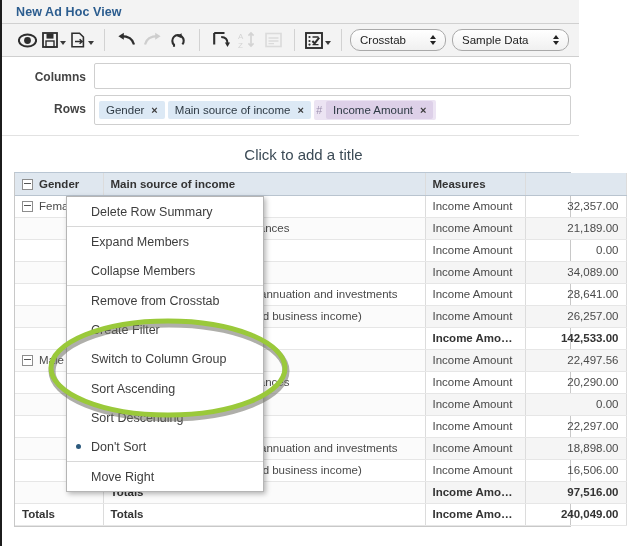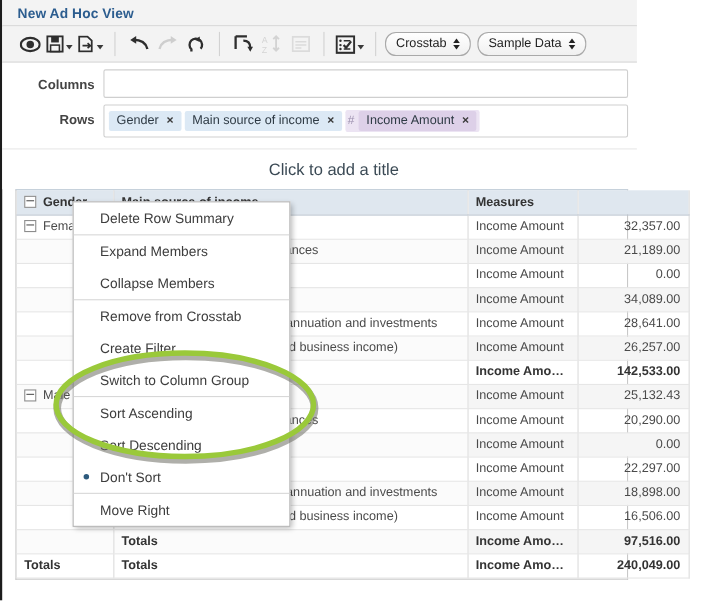--- a/index.html
+++ b/index.html
@@ -23,21 +23,21 @@
   .toolbar{height:33px;background:#f3f3f3;border-bottom:1px solid #cfcfcf;
            display:flex;align-items:center;box-sizing:border-box;padding:0 6px;}
   .tb-group{display:flex;align-items:center;height:100%;padding:0 6px;}
   .tb-sep{width:1px;height:22px;background:#d2d2d2;margin:0 2px;}
   .tb-btn{display:flex;align-items:center;justify-content:center;
           height:24px;min-width:22px;padding:0 2px;cursor:pointer;}
   .tb-btn.disabled{opacity:.35;cursor:default;}
   .caret{width:0;height:0;border-left:3.5px solid transparent;border-right:3.5px solid transparent;
          border-top:4.5px solid #3a3a3a;margin-left:2px;margin-top:6px;}
   .tb-select{
-    display:flex;align-items:center;justify-content:center;gap:6px;
+    display:flex;align-items:center;justify-content:center;gap:24px;
     height:20px;padding:0 9px;border:1px solid #a9a9a9;border-radius:10px;
     background:linear-gradient(#ffffff,#f0f0f0);
     font-size:11.5px;color:#222;cursor:pointer;margin-left:6px;white-space:nowrap;
   }
   .spin{display:inline-flex;flex-direction:column;line-height:0;}
   .spin i{display:block;width:0;height:0;border-left:3px solid transparent;border-right:3px solid transparent;}
   .spin i.up{border-bottom:4px solid #222;margin-bottom:2px;}
   .spin i.dn{border-top:4px solid #222;}
 
   
@@ -77,21 +77,21 @@
   tr.alt td.lbl{background:#fbfbfb;}
   td.bold,td.num.bold{font-weight:bold;color:#333;}
   tr.totalrow td{font-weight:bold;color:#333;}
   tr.grandtotal td{border-top:1px solid #c3c3c3;}
   .exp{display:inline-block;width:9px;height:9px;border:1px solid #8d8d8d;background:#fff;
        position:relative;margin-right:6px;vertical-align:middle;cursor:pointer;}
   .exp:before{content:"";position:absolute;left:1px;right:1px;top:3px;height:1px;background:#555;}
   .indent{padding-left:14px;}
 
   
-  .ctxmenu{position:absolute;left:64px;top:183px;width:196px;background:#fff;
+  .ctxmenu{position:absolute;left:64px;top:196px;width:196px;background:#fff;
            border:1px solid #b5b5b5;box-shadow:2px 2px 5px rgba(0,0,0,.28);z-index:40;}
   .ctxmenu .mi{height:29px;display:flex;align-items:center;padding:0 10px 0 24px;
                font-size:12.5px;color:#3d3d3d;cursor:pointer;position:relative;white-space:nowrap;}
   .ctxmenu .sep{height:1px;background:#d8d8d8;margin:0;}
   .ctxmenu .mi .bullet{position:absolute;left:9px;top:50%;margin-top:-2.5px;
                        width:5px;height:5px;border-radius:50%;background:#2d5a7d;}
 
   
   .ellipse{position:absolute;left:44px;top:316px;width:246px;height:106px;z-index:60;pointer-events:none;}
   .ellipse svg{display:block;}
@@ -300,21 +300,21 @@
           <tr class=" totalrow">
             <td class="grp lbl"></td>
             <td class="lbl indent bold">Totals</td>
             <td class="measure">Income Amount</td>
             <td class="num bold">142,533.00</td>
           </tr>
           <tr class="alt">
             <td class="grp lbl"><span class="exp"></span><span>Male</span></td>
             <td class="lbl indent">Wages and salaries</td>
             <td class="measure">Income Amount</td>
-            <td class="num">25,132.43</td>
+            <td class="num">22,497.56</td>
           </tr>
           <tr>
             <td class="grp lbl"></td>
             <td class="lbl indent">Government pensions / allowances</td>
             <td class="measure">Income Amount</td>
             <td class="num">20,290.00</td>
           </tr>
           <tr class="alt">
             <td class="grp lbl"></td>
             <td class="lbl indent">No income</td>

